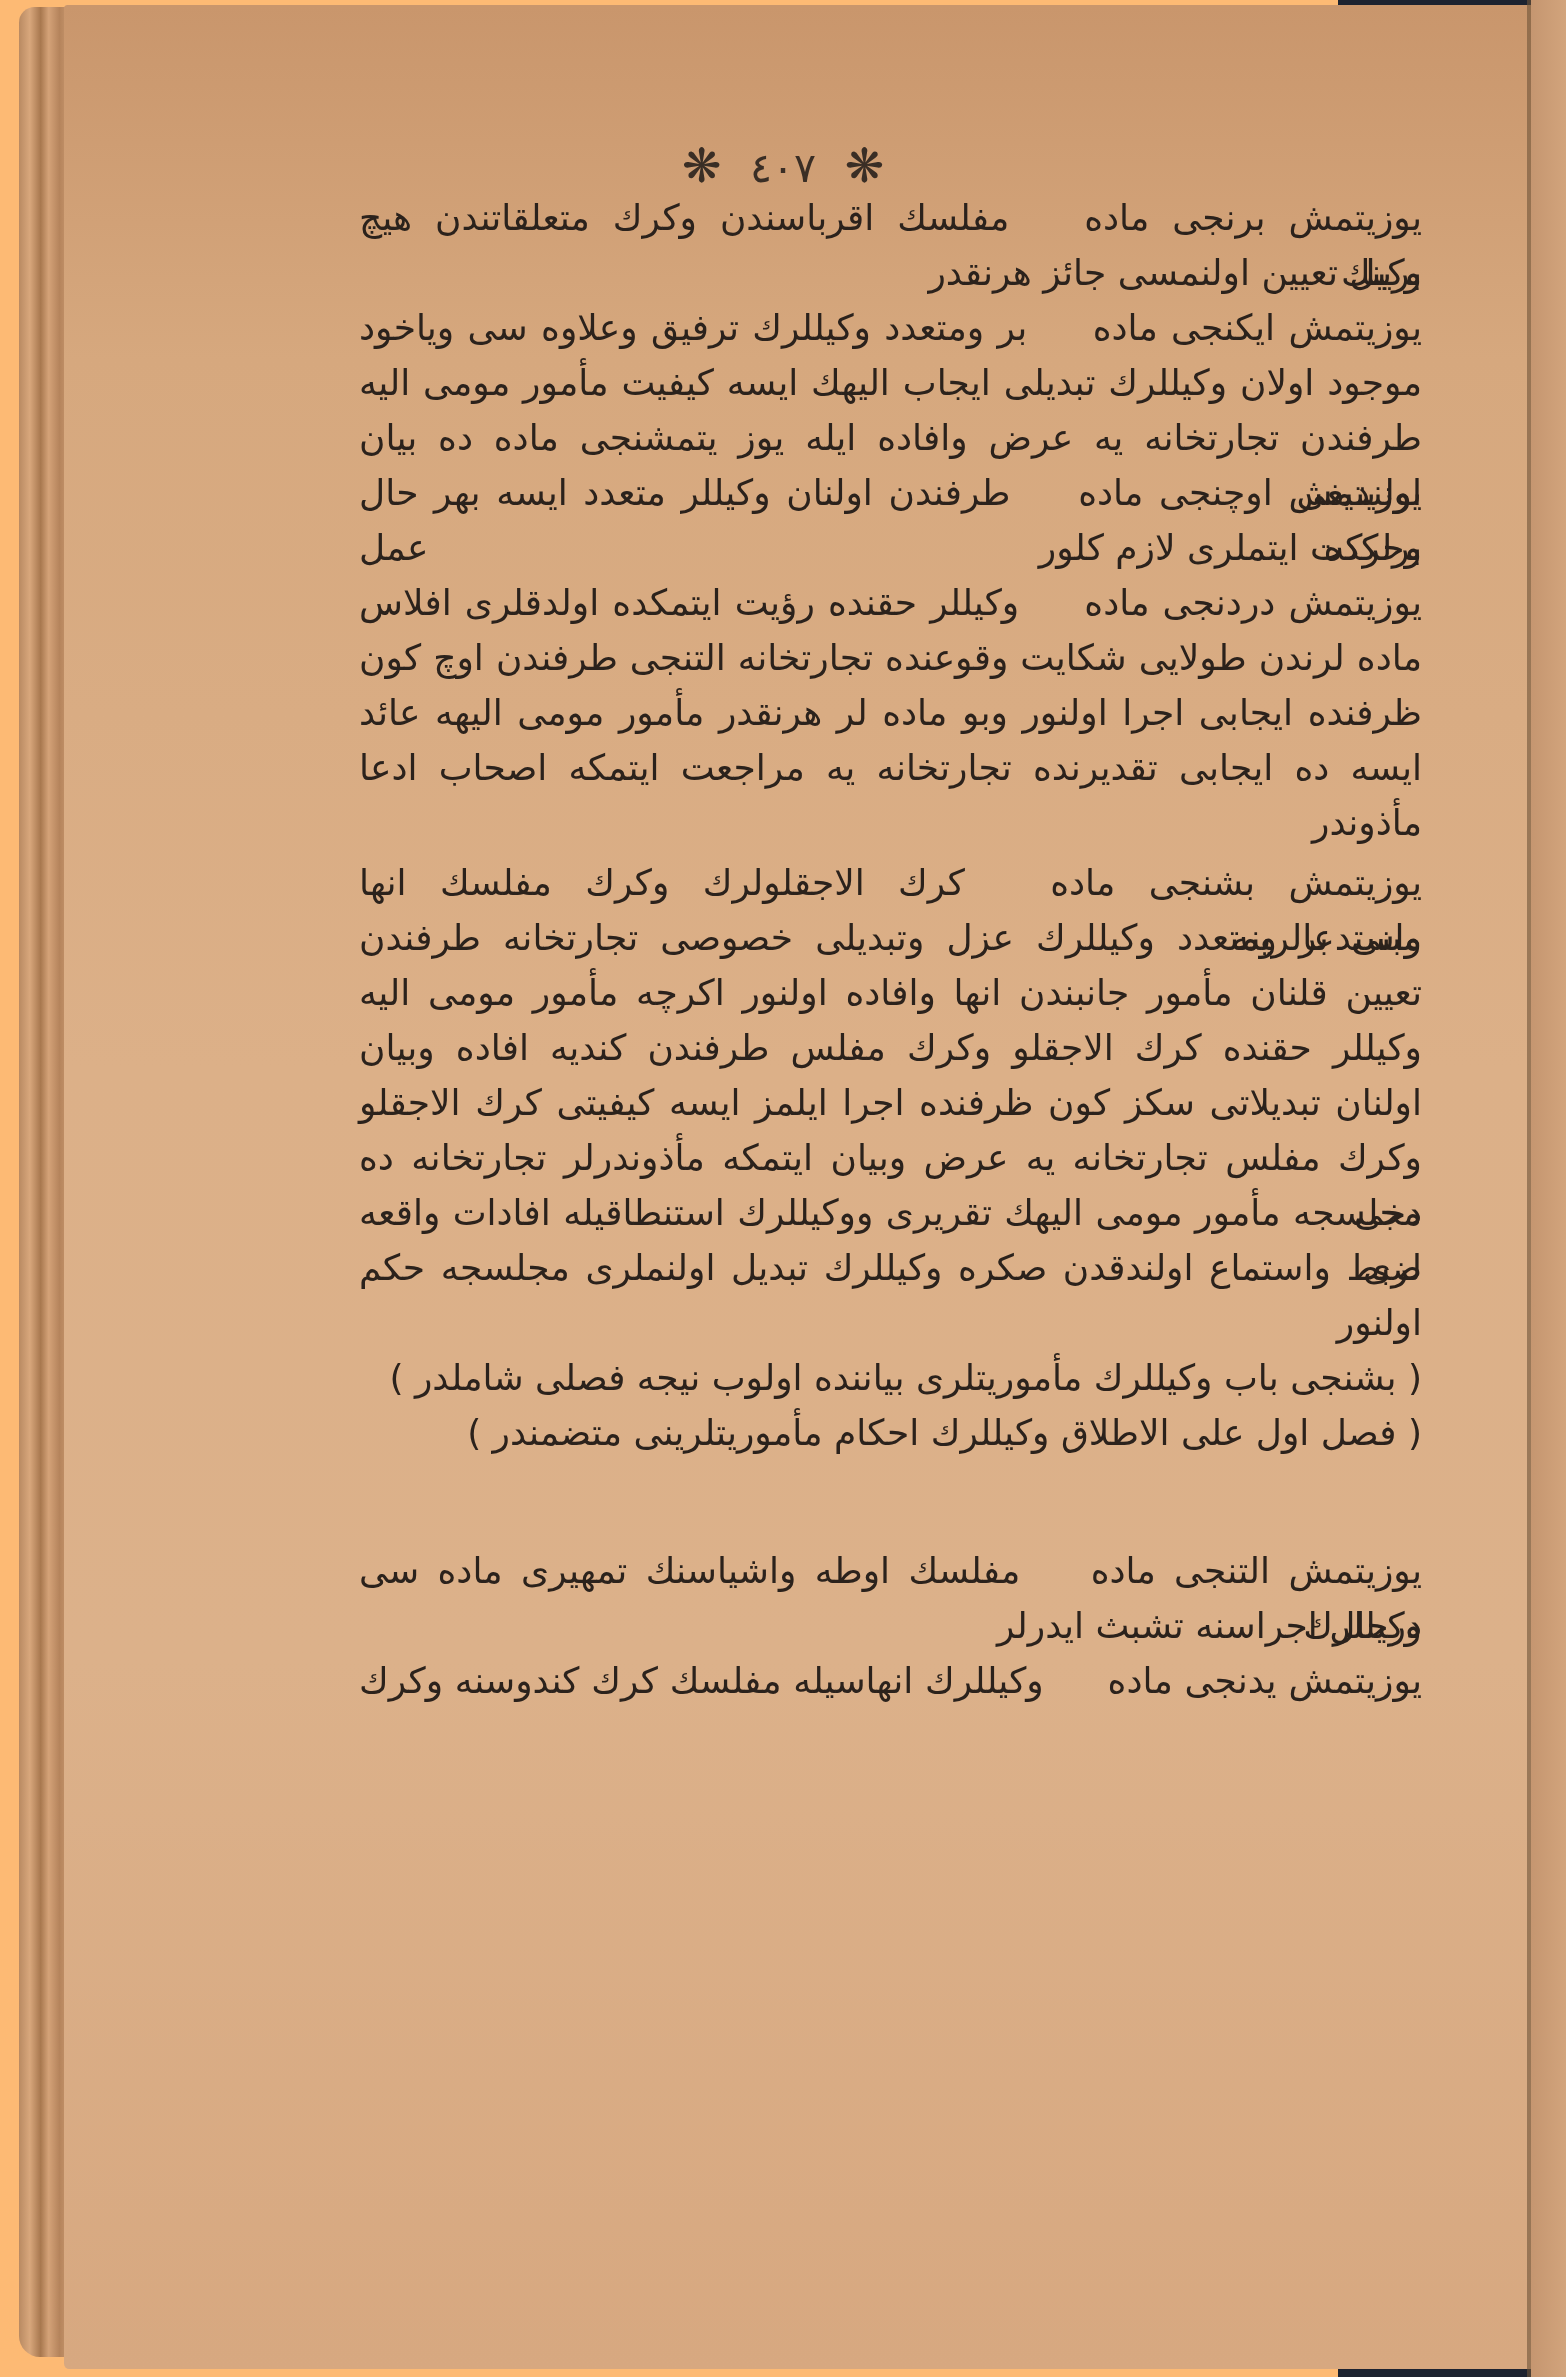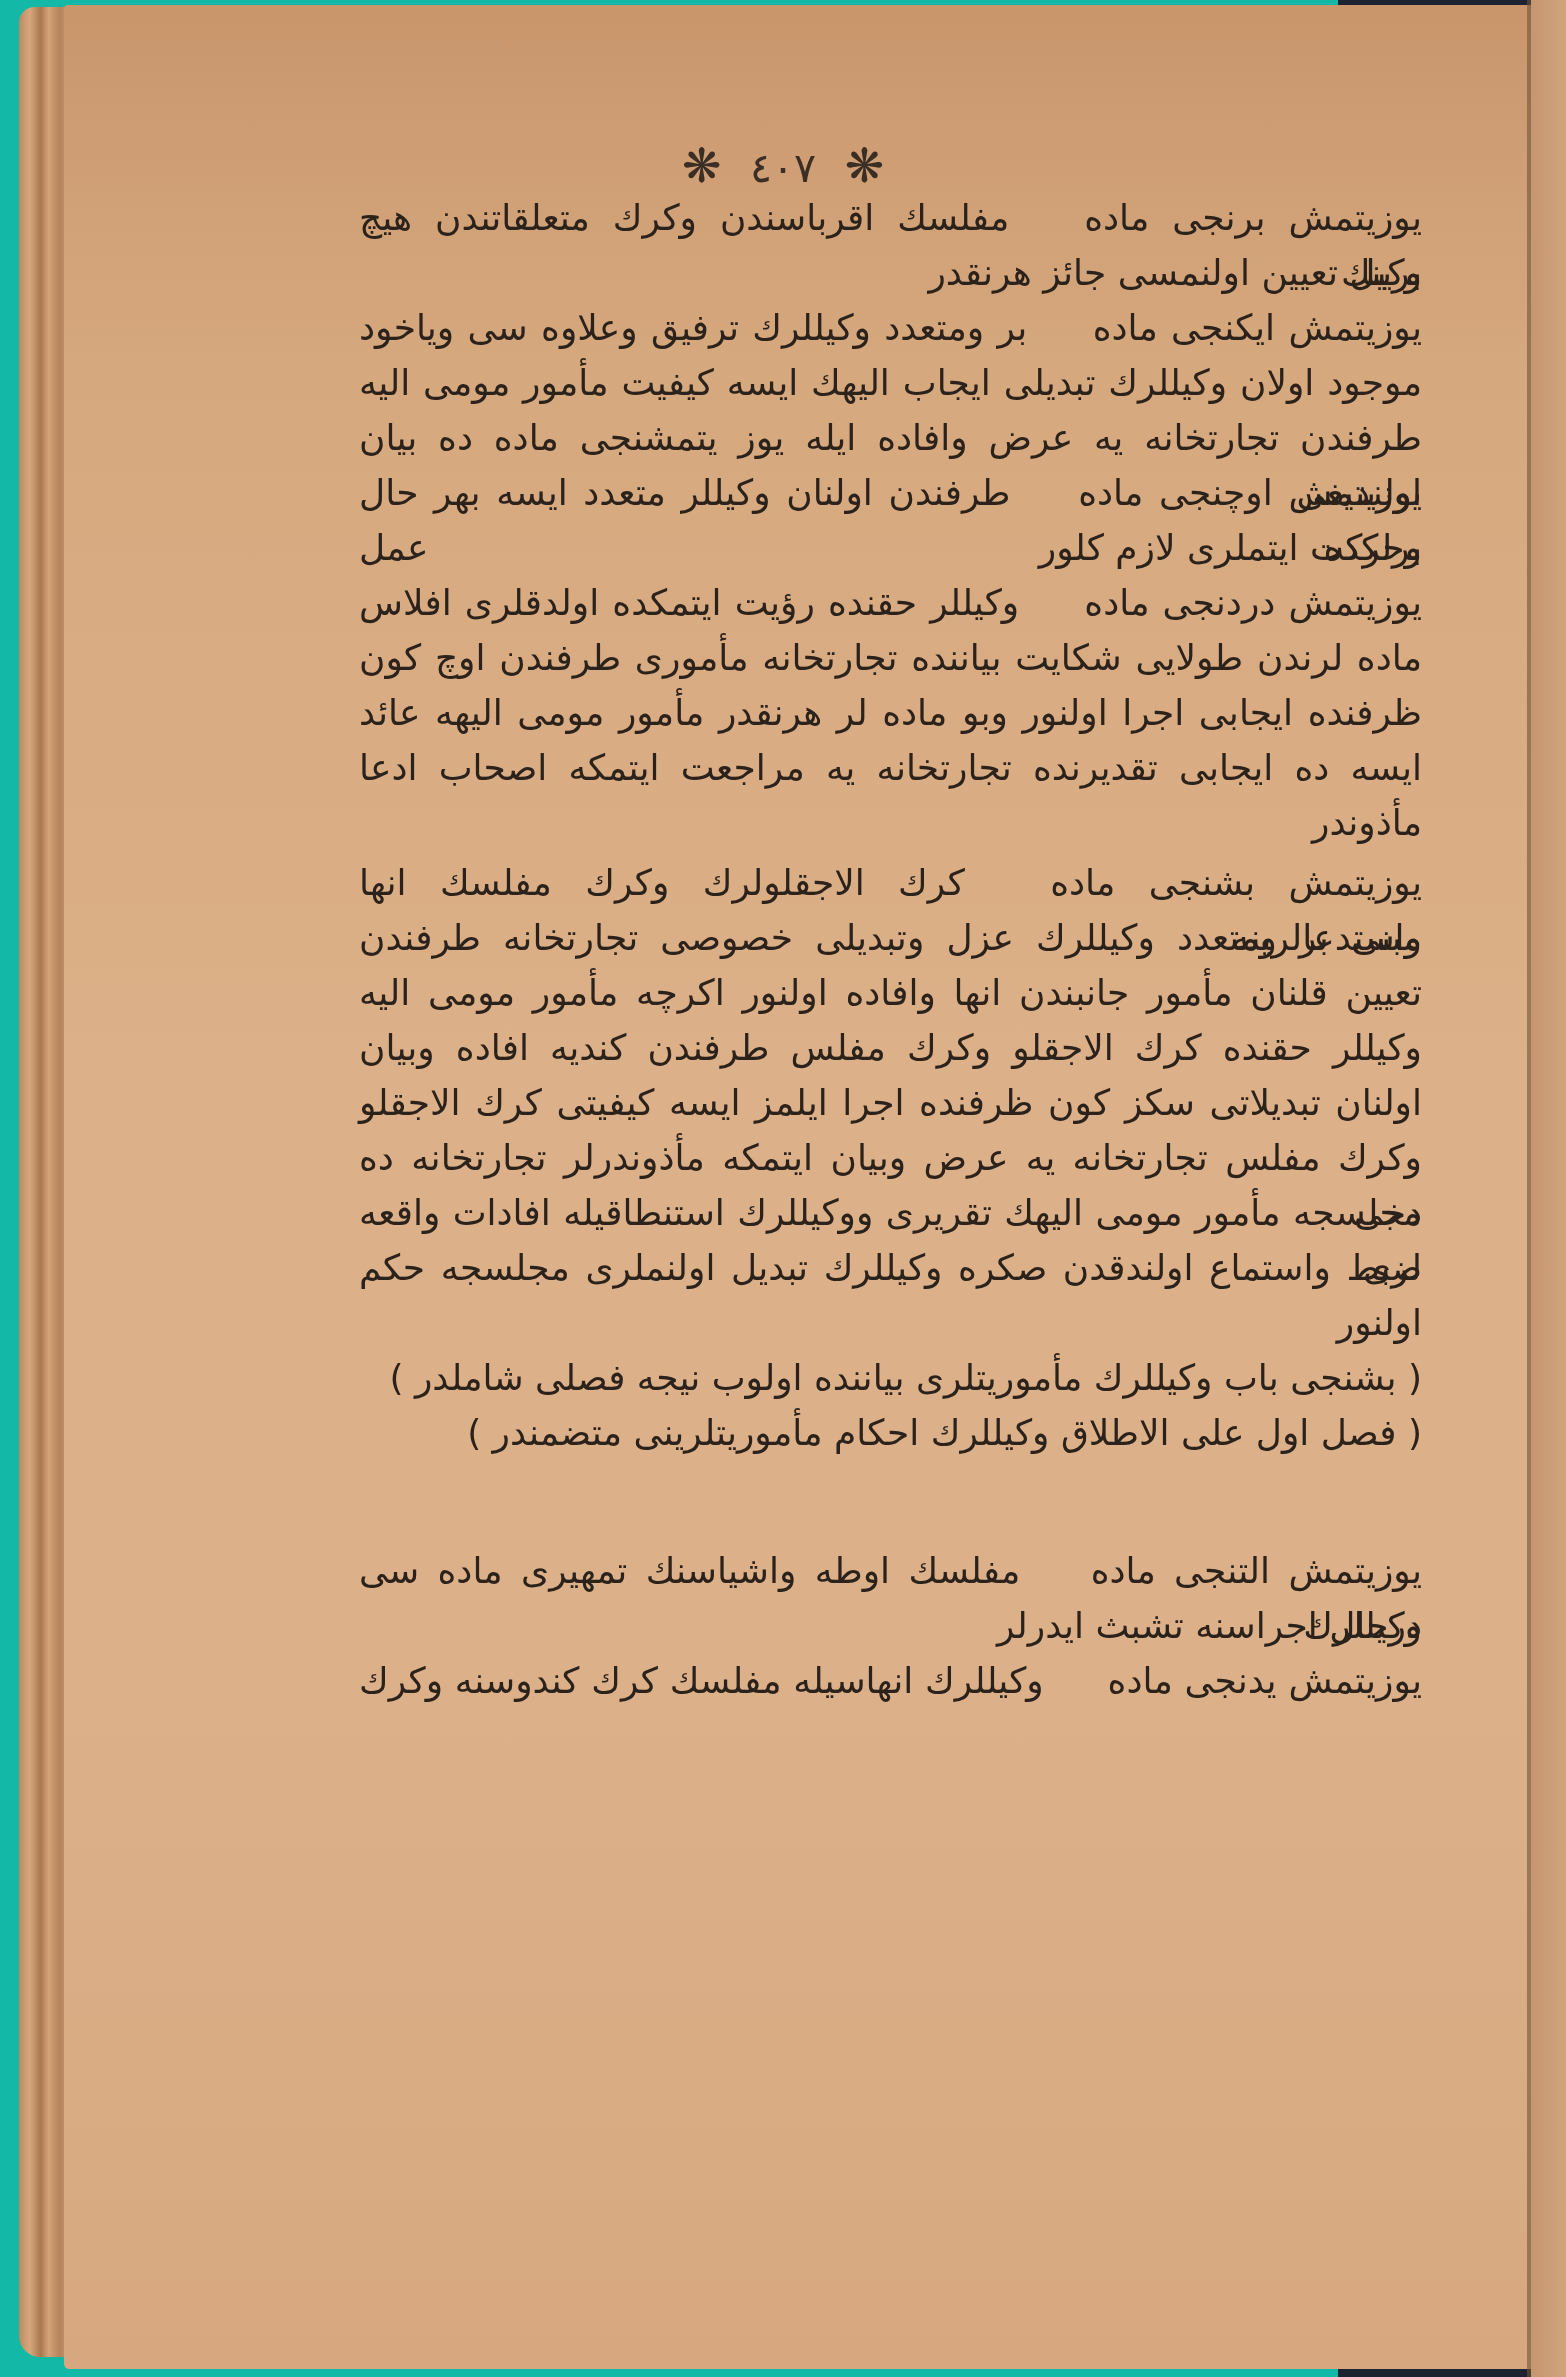--- a/index.html
+++ b/index.html
@@ -7,21 +7,21 @@
       padding: 0;
       width: 1566px;
       height: 2377px;
       background: #1d2330;
       overflow: hidden;
     }
     .scan {
       position: relative;
       width: 1338px;
       height: 2377px;
-      background: #14b8a6;
+      background: #fdba74;
     }
     .book-edge {
       position: absolute;
       left: 19px;
       top: 7px;
       width: 54px;
       height: 2350px;
       background: linear-gradient(to right, #b98a62 0%, #d8a77c 20%, #a8784f 40%, #d4a278 55%, #b5845c 75%, #cf9e74 100%);
       border-radius: 15.6px 0 0 21px;
     }
@@ -137,21 +137,21 @@
         <span>طرفندن اولنان وكيللر متعدد ايسه بهر حال برلكده عمل</span>
       </span>
       <span class="line">وحركت ايتملرى لازم كلور</span>
     </div>
 
     <div>
       <span class="line full">
         <span class="art-head">يوزيتمش دردنجى ماده</span>
         <span>وكيللر حقنده رؤيت ايتمكده اولدقلرى افلاس</span>
       </span>
-      <span class="line full">ماده لرندن طولايى شكايت بياننده تجارتخانه مأمورى طرفندن اوچ كون</span>
+      <span class="line full">ماده لرندن طولايى شكايت وقوعنده تجارتخانه التنجى طرفندن اوچ كون</span>
       <span class="line full">ظرفنده ايجابى اجرا اولنور وبو ماده لر هرنقدر مأمور مومى اليهه عائد</span>
       <span class="line full">ايسه ده ايجابى تقديرنده تجارتخانه يه مراجعت ايتمكه اصحاب ادعا مأذوندر</span>
     </div>
 
     <div class="gap"></div>
 
     <div>
       <span class="line full">
         <span class="art-head">يوزيتمش بشنجى ماده</span>
         <span>كرك الاجقلولرك وكرك مفلسك انها واستدعالرينه</span>

